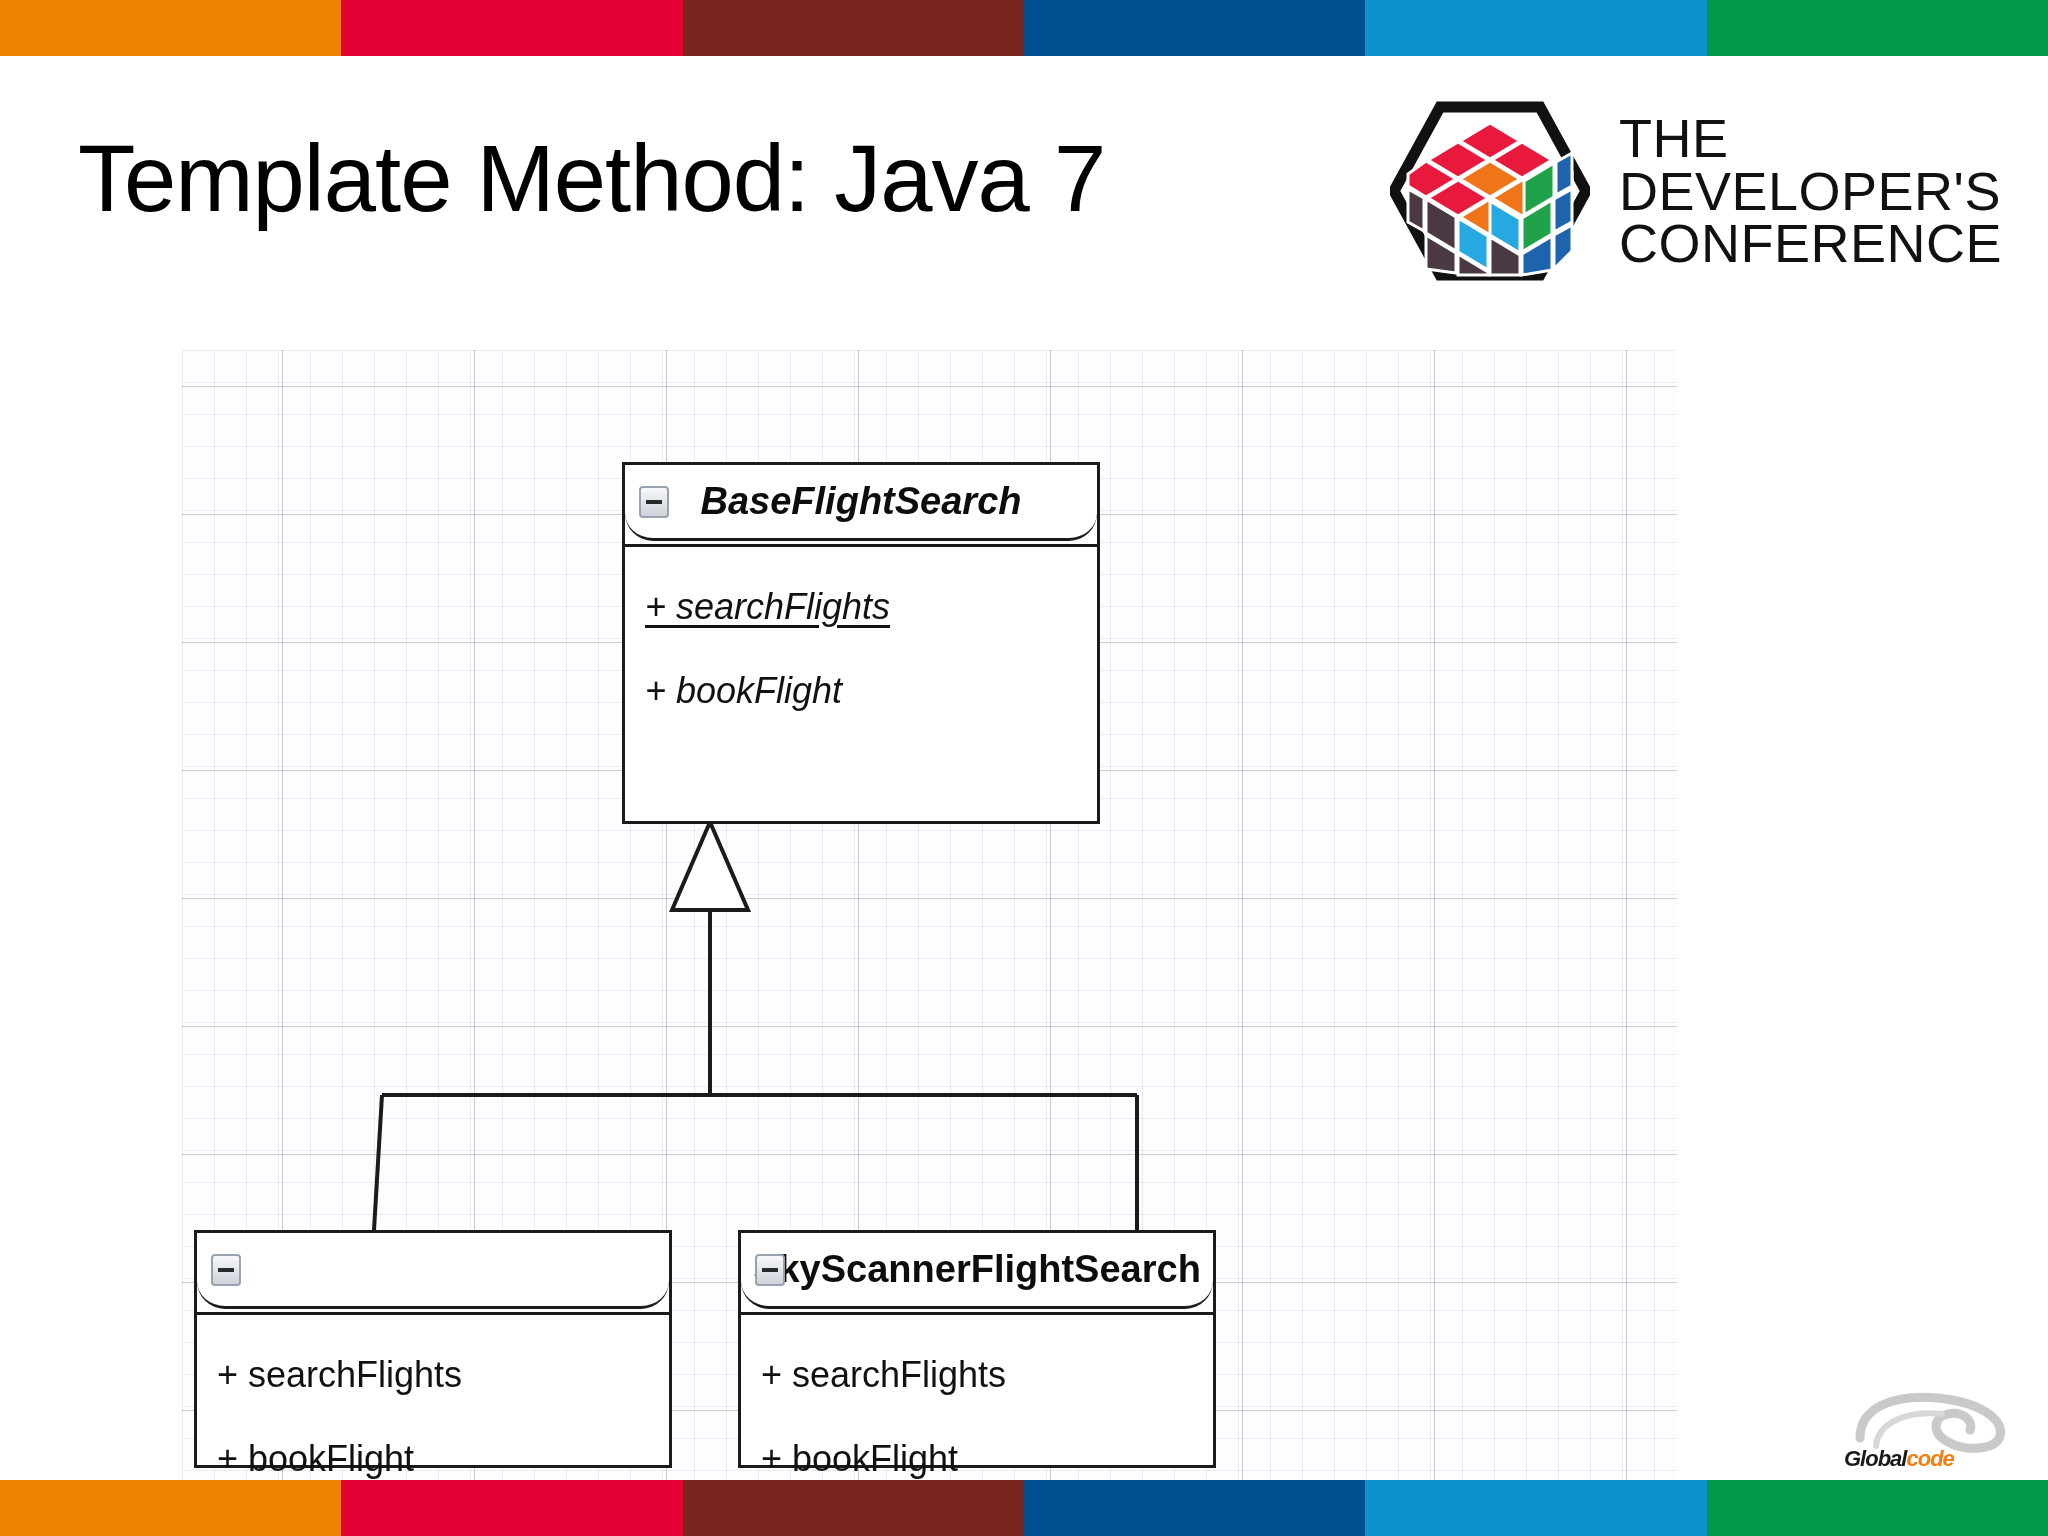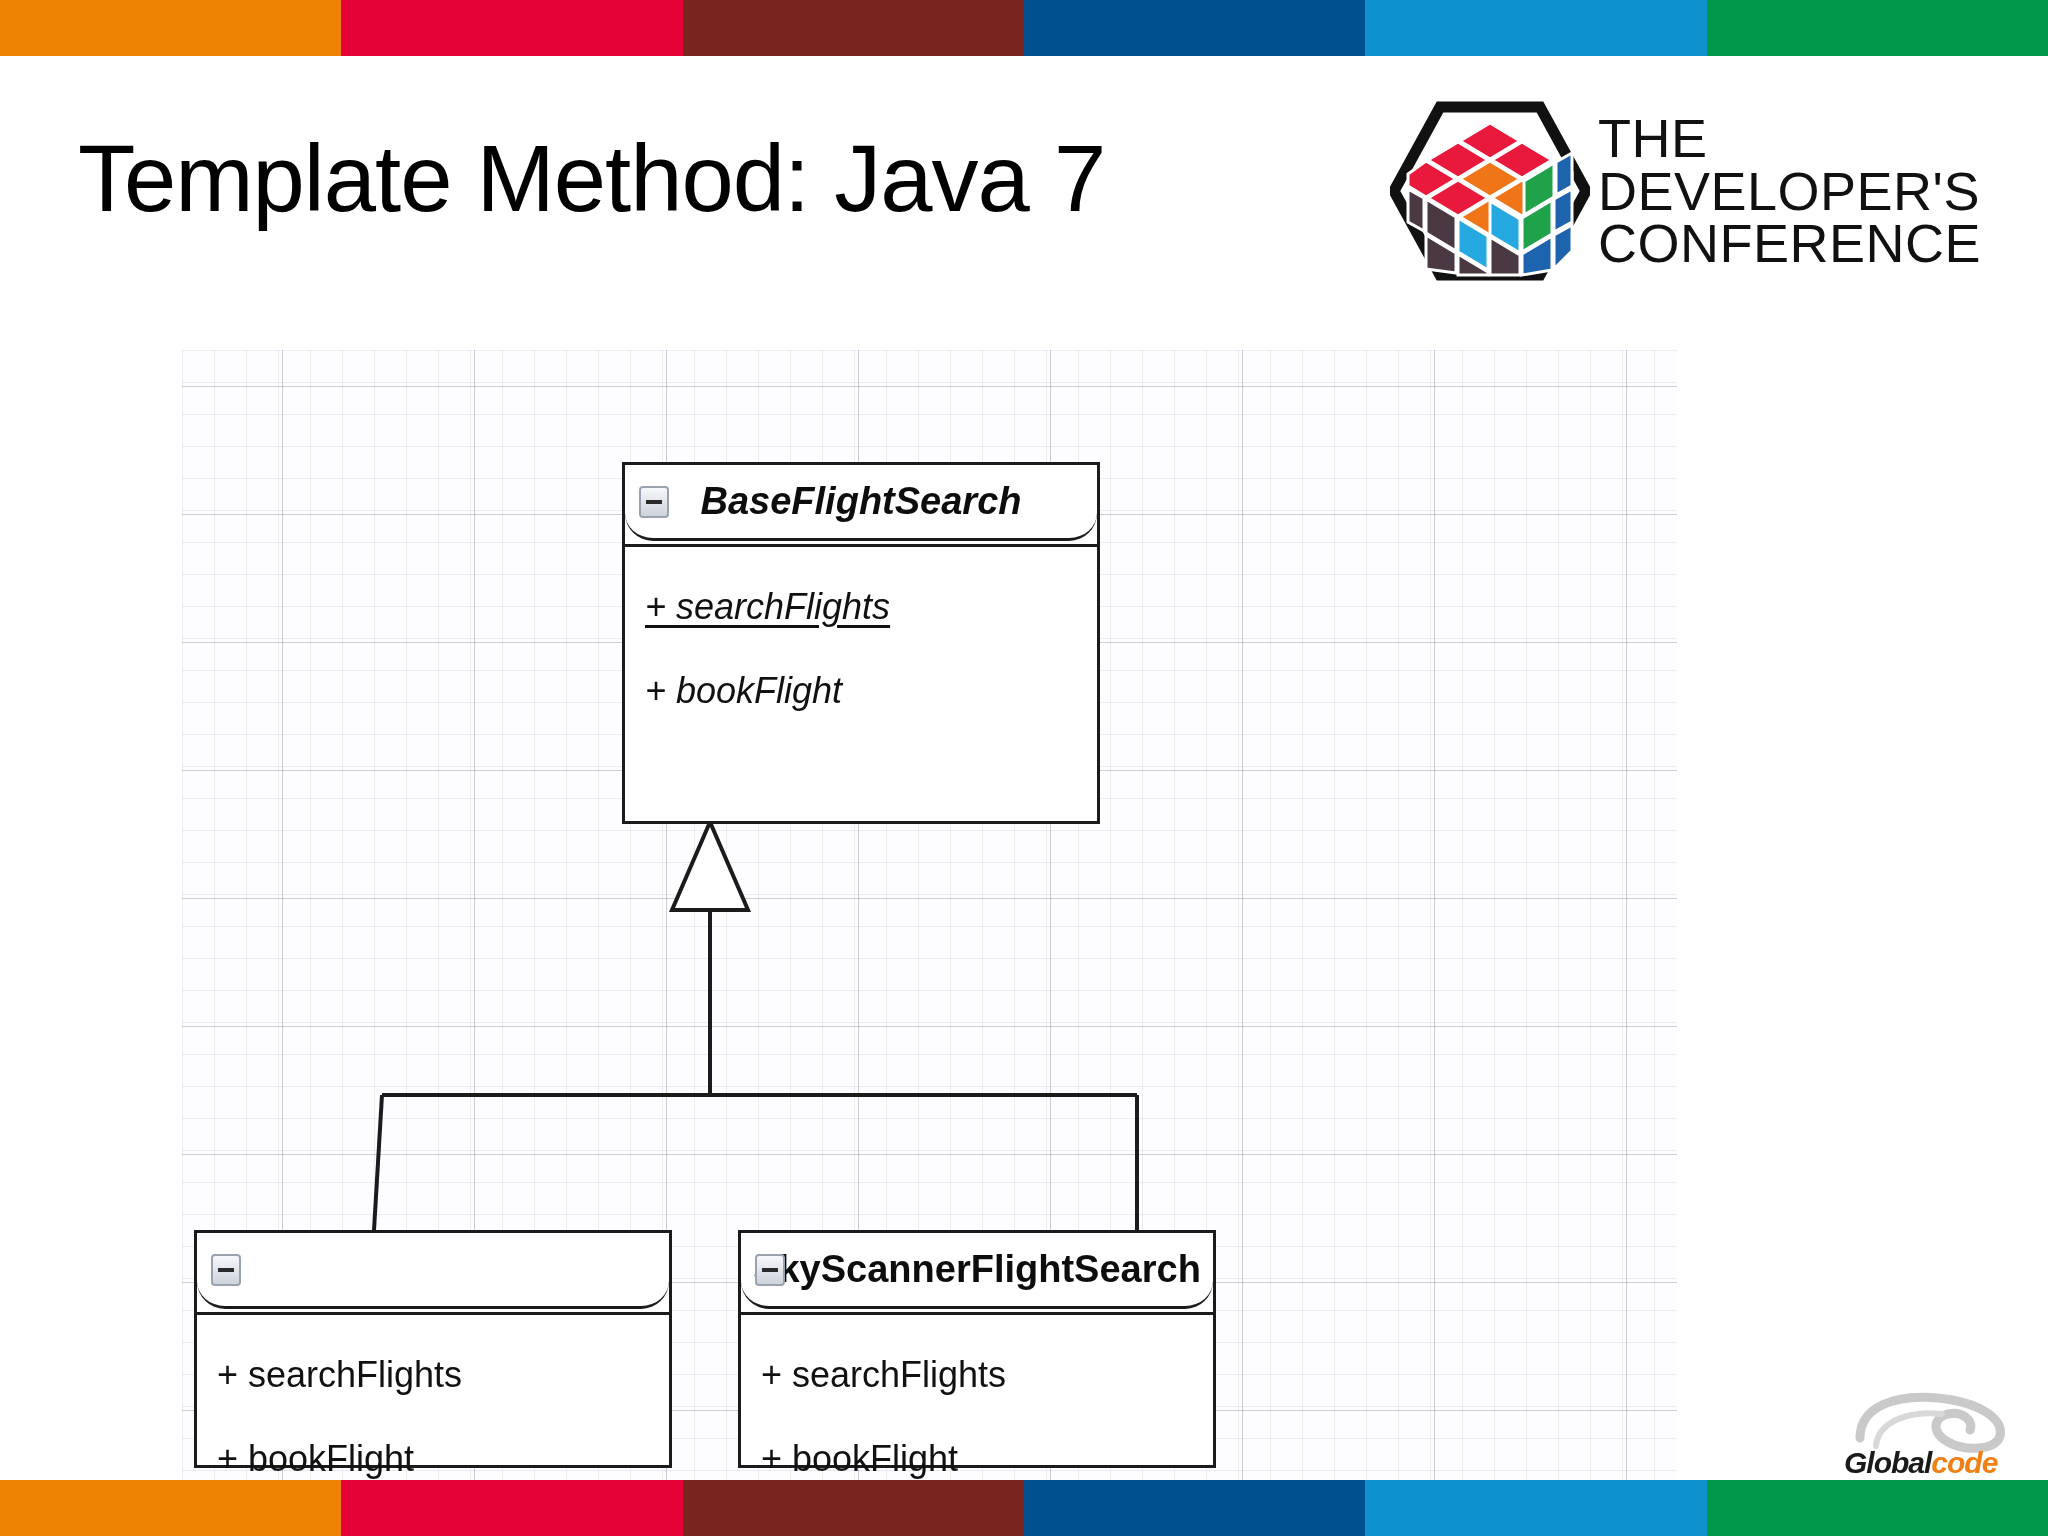--- a/index.html
+++ b/index.html
@@ -38,21 +38,21 @@
 
   
   .tdc-logo {
     position: absolute;
     left: 1390px;
     top: 96px;
     width: 630px;
     height: 190px;
     display: flex;
     align-items: center;
-    gap: 8px;
+    gap: 29px;
   }
   .tdc-cube { width: 200px; height: 180px; flex: 0 0 auto; }
   .tdc-words {
     font-size: 54px;
     line-height: 0.98;
     letter-spacing: 0.5px;
     color: #111111;
     font-weight: 400;
     white-space: nowrap;
   }
@@ -152,21 +152,21 @@
     left: 1838px;
     top: 1392px;
     width: 196px;
     height: 104px;
   }
   .gc-swirl { position: absolute; left: 16px; top: 0; width: 160px; height: 62px; }
   .gc-text {
     position: absolute;
     left: 6px;
     top: 54px;
-    font-size: 30px;
+    font-size: 22px;
     font-weight: bold;
     font-style: italic;
     letter-spacing: -1px;
     white-space: nowrap;
   }
   .gc-black { color: #1a1a1a; }
   .gc-orange { color: #f08014; }
 </style>
 </head>
 <body>

